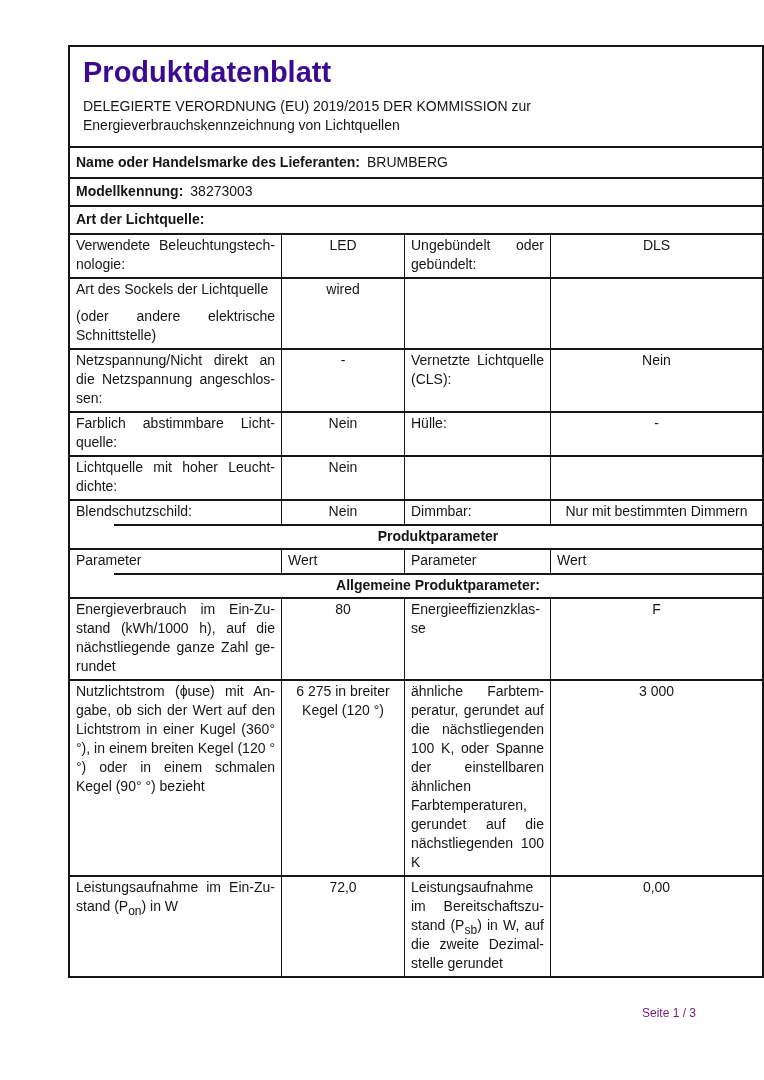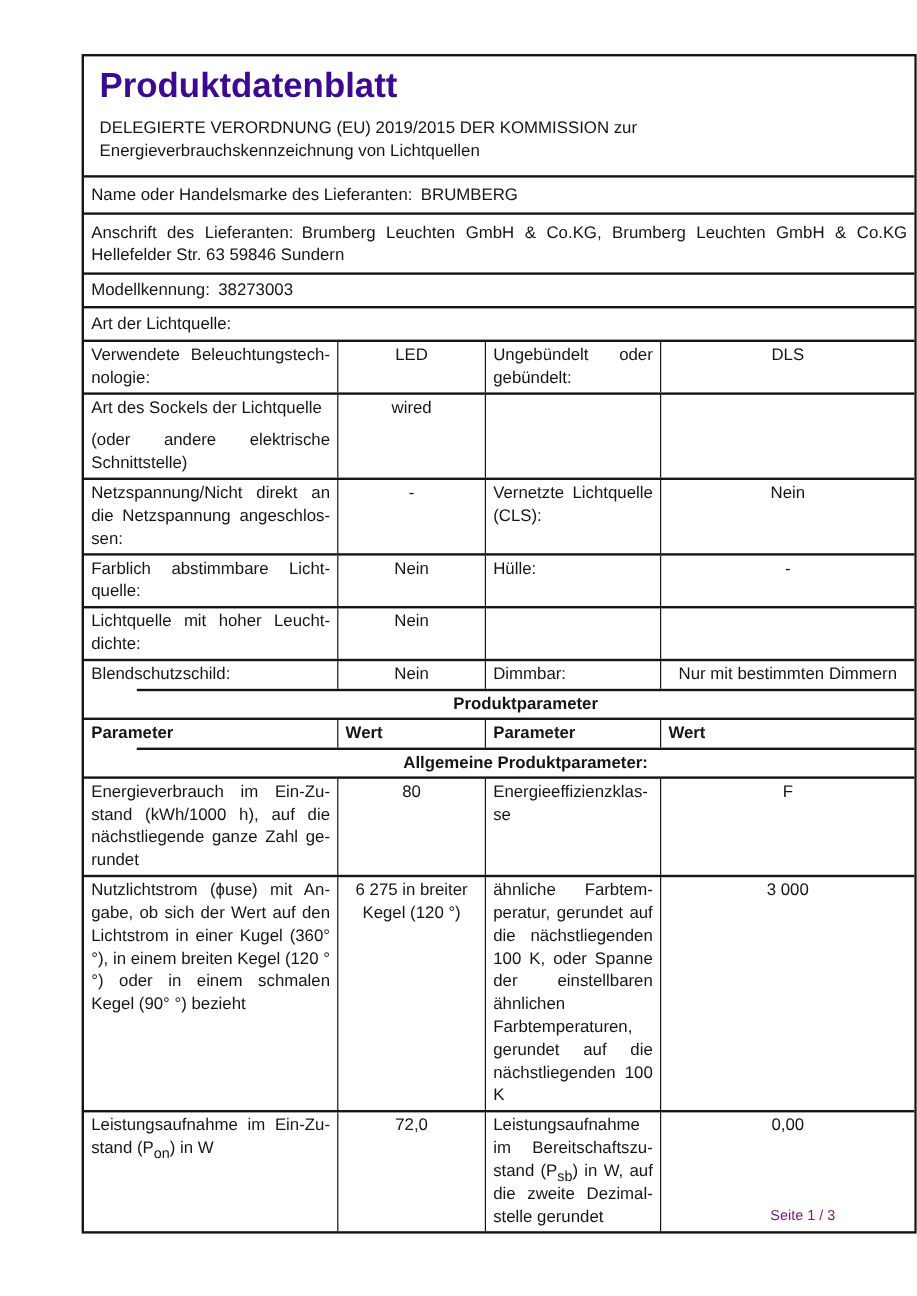--- a/index.html
+++ b/index.html
@@ -30,30 +30,30 @@
     margin:0;
     font-size:29px;
     line-height:36px;
     font-weight:bold;
     color:#3b0a91;
     letter-spacing:0;
   }
   .subtitle{margin-top:7px;}
   .inforow{padding:5px 6px;text-align:justify;}
   .inforow.tight{padding:3px 6px 4px;}
-  .lbl{font-weight:normal;}
+  .lbl{font-weight:bold;}
   .lbl + .val{margin-left:7px;}
   .t4{display:grid;grid-template-columns:211px 123px 146px 1fr;}
   .t4 > .c{box-sizing:border-box;padding:1px 6px 3px;min-height:19px;}
   .t4 > .c + .c{border-left:1px solid #161616;}
   .c.par{text-align:justify;}
   .c.val{text-align:center;}
   .para2{margin-top:8px;}
   .sechdr{padding:1px 6px 2px;text-align:center;font-weight:bold;margin-left:44px;}
-  .colhdr{font-weight:bold;}
+  .colhdr{font-weight:normal;}
   sub{font-size:12px;line-height:0;}
   .footer{
     position:absolute;
     right:68px;
     top:1006px;
     font-size:12px;
     line-height:14px;
     color:#701a75;
   }
 </style>
@@ -68,23 +68,20 @@
       <div class="subtitle">
         <div>DELEGIERTE VERORDNUNG (EU) 2019/2015 DER KOMMISSION zur</div>
         <div>Energieverbrauchskennzeichnung von Lichtquellen</div>
       </div>
     </div>
 
     <div class="inforow">
       <span class="lbl">Name oder Handelsmarke des Lieferanten:</span><span class="val">BRUMBERG</span>
     </div>
 
-    <div class="inforow">
-      <span class="lbl">Anschrift des Lieferanten:</span><span class="val">Brumberg Leuchten GmbH &amp; Co.KG, Brumberg Leuchten GmbH &amp; Co.KG Hellefelder Str. 63 59846 Sundern</span>
-    </div>
 
     <div class="inforow tight">
       <span class="lbl">Modellkennung:</span><span class="val">38273003</span>
     </div>
 
     <div class="inforow tight">
       <span class="lbl">Art der Lichtquelle:</span>
     </div>
 
     <div class="t4">

